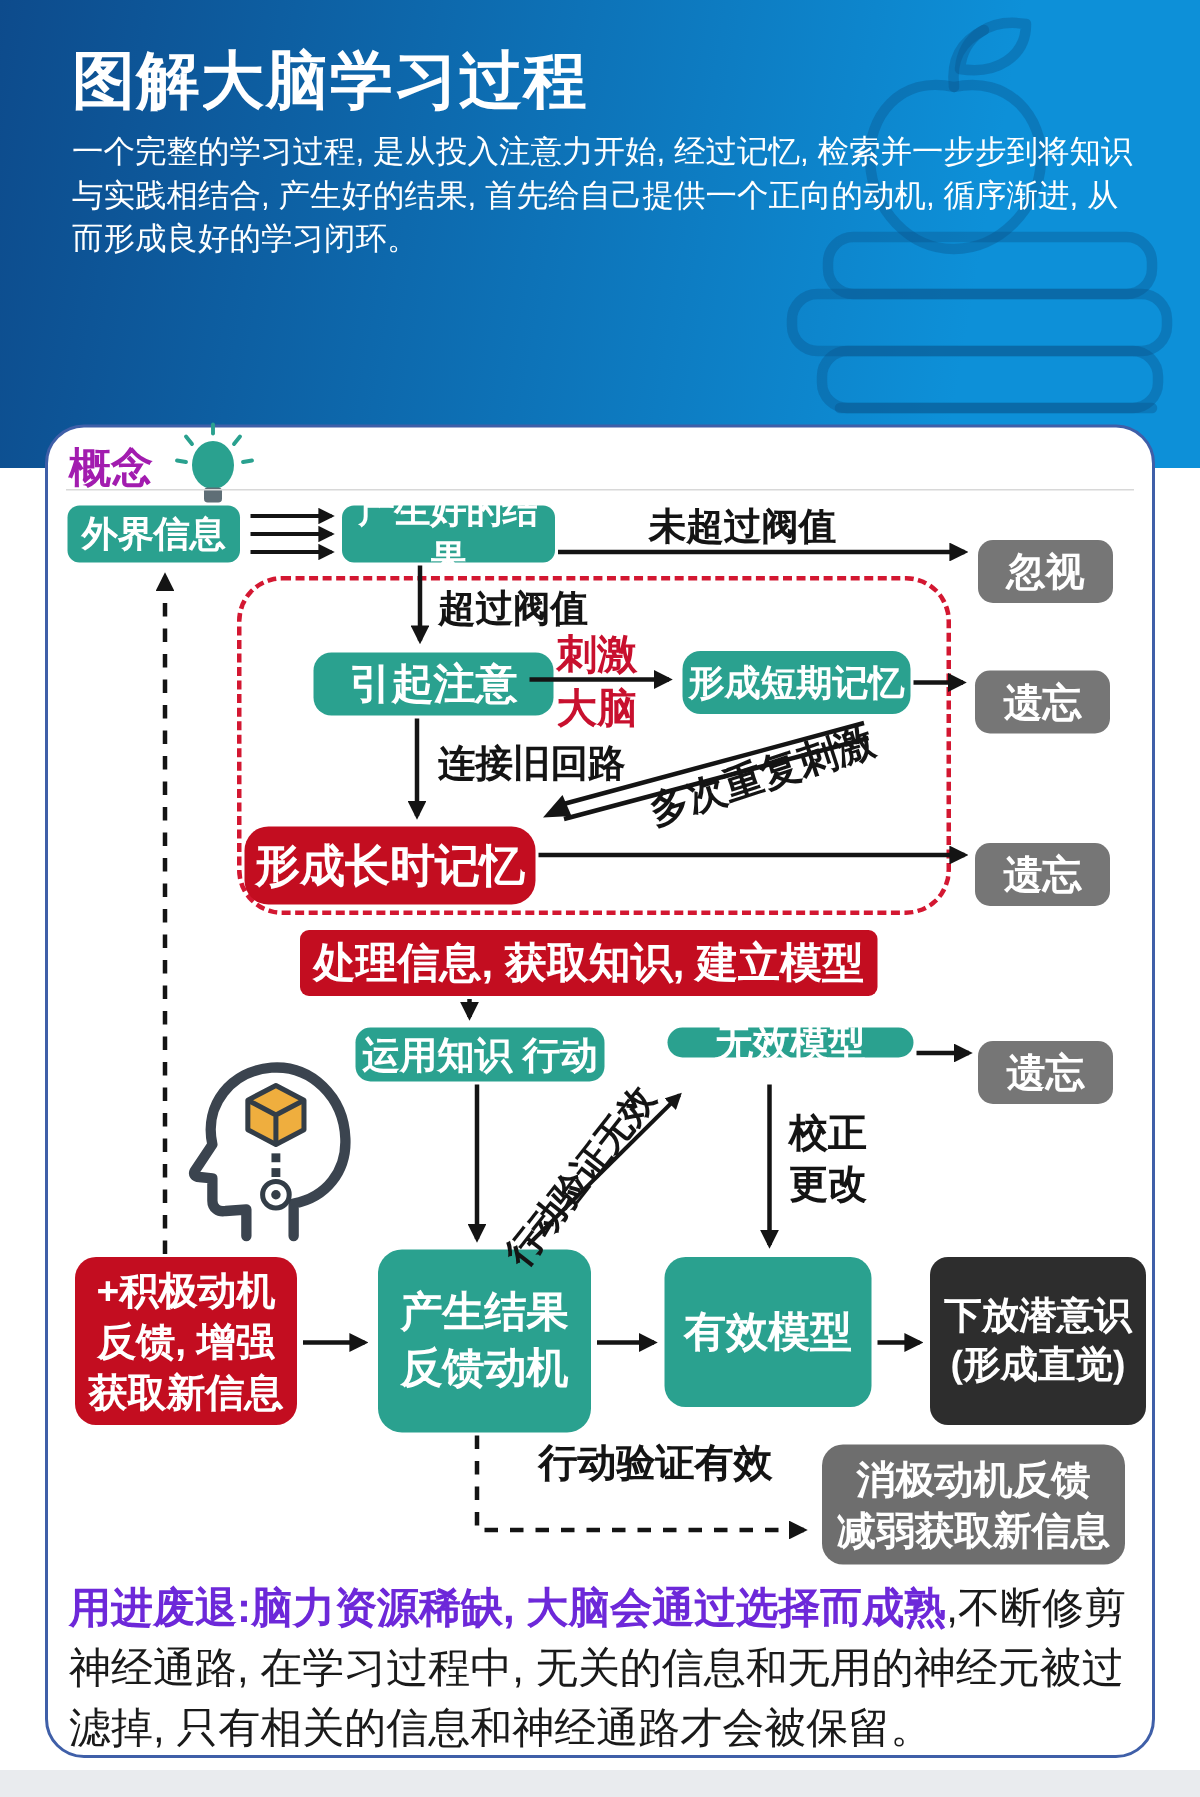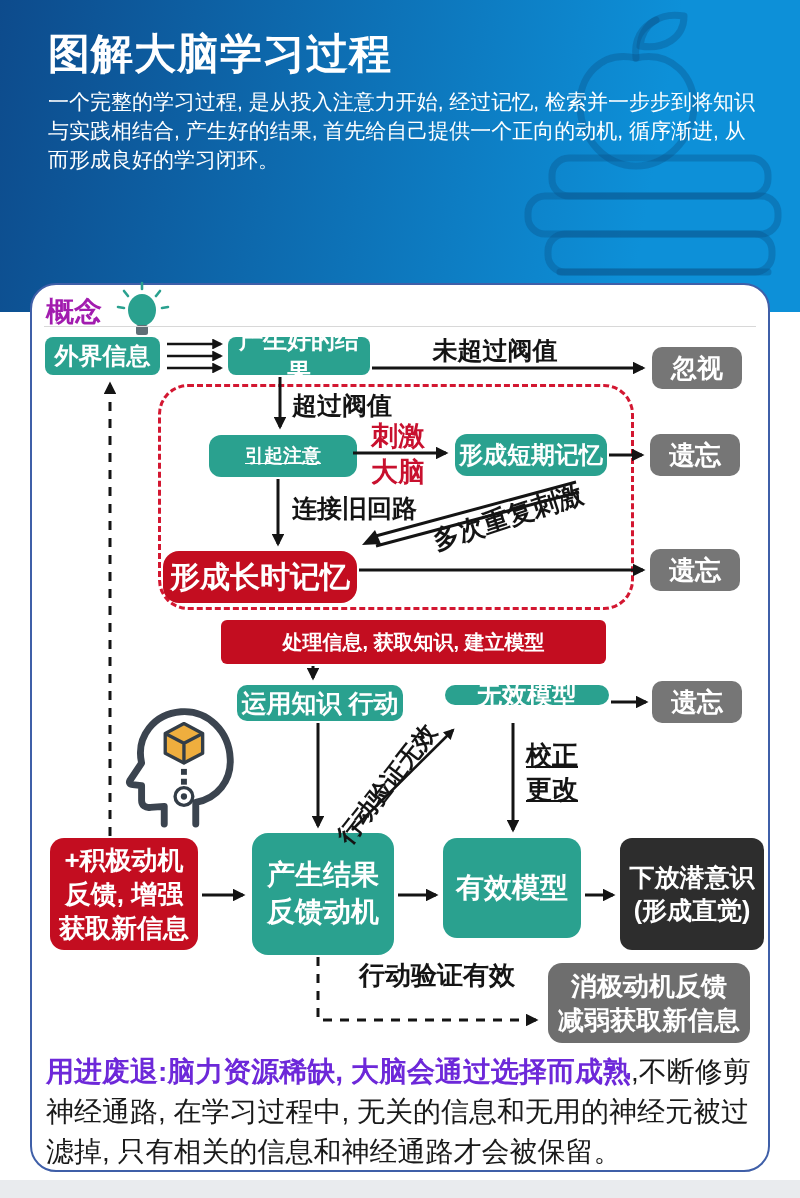--- a/index.html
+++ b/index.html
@@ -18,21 +18,21 @@
         background:#ffffff;border:2px solid #3f5fa8;border-radius:26px;box-sizing:border-box;}
   .bottom-strip{position:absolute;left:0;top:1180px;width:800px;height:18px;background:#e9ebee;}
   .concept{position:absolute;left:46px;top:293px;font-size:28px;font-weight:bold;color:#a21caf;}
   .divider{position:absolute;left:44px;top:326px;width:712px;height:1px;background:#d8d8d8;}
   
   .nd{position:absolute;display:flex;align-items:center;justify-content:center;
       color:#ffffff;font-weight:bold;text-align:center;box-sizing:border-box;}
   .col{flex-direction:column;}
   .teal{background:#2aa18f;}
   .red{background:#c30d20;}
-  .gray{background:#767676;}
+  .gray{background:#767676;margin-top:13px;}
   .gray2{background:#6e6e6e;}
   .dark{background:#2d2d2d;}
   .ln{display:block;line-height:1.32;}
   
   .lbl{position:absolute;color:#141414;font-weight:bold;text-align:center;}
   .lbl-left{text-align:left;}
   .redtxt{color:#c8102e;}
   .dashed-red-box{position:absolute;left:158px;top:384px;width:476px;height:226px;
                   border:3px dashed #d31731;border-radius:30px;box-sizing:border-box;}
   .arrows{position:absolute;left:0;top:0;pointer-events:none;}
@@ -78,28 +78,28 @@
     <rect x="22" y="44" width="12" height="10" rx="2.5" fill="#5f6e76"></rect>
   </svg>
   <div class="divider"></div>
 
   <div class="dashed-red-box"></div>
 
   <div class="nd teal" style="left:45px;top:337px;width:115px;height:38px;font-size:24px;border-radius:8px;">外界信息</div>
   <div class="nd teal" style="left:228px;top:337px;width:142px;height:38px;font-size:24px;border-radius:8px;">产生好的结果</div>
   <div class="nd gray" style="left:652px;top:347px;width:90px;height:42px;font-size:26px;border-radius:10px;">忽视</div>
 
-  <div class="nd teal" style="left:209px;top:435px;width:148px;height:42px;font-size:19px;border-radius:12px;text-decoration:underline;">引起注意</div>
+  <div class="nd teal" style="left:209px;top:435px;width:160px;height:42px;font-size:28px;border-radius:12px;">引起注意</div>
   <div class="nd teal" style="left:455px;top:434px;width:152px;height:42px;font-size:24px;border-radius:12px;">形成短期记忆</div>
   <div class="nd gray" style="left:650px;top:434px;width:90px;height:42px;font-size:26px;border-radius:10px;">遗忘</div>
 
   <div class="nd red" style="left:163px;top:551px;width:194px;height:52px;font-size:30px;border-radius:16px;">形成长时记忆</div>
   <div class="nd gray" style="left:650px;top:549px;width:90px;height:42px;font-size:26px;border-radius:10px;">遗忘</div>
 
-  <div class="nd red" style="left:221px;top:620px;width:385px;height:44px;font-size:20px;border-radius:6px;">处理信息, 获取知识, 建立模型</div>
+  <div class="nd red" style="left:200px;top:620px;width:385px;height:44px;font-size:28px;border-radius:6px;">处理信息, 获取知识, 建立模型</div>
 
   <div class="nd teal" style="left:237px;top:685px;width:166px;height:36px;font-size:25px;border-radius:10px;">运用知识 行动</div>
   <div class="nd teal" style="left:445px;top:685px;width:164px;height:20px;font-size:25px;border-radius:10px;">无效模型</div>
   <div class="nd gray" style="left:652px;top:681px;width:90px;height:42px;font-size:26px;border-radius:10px;">遗忘</div>
 
   <div class="nd red col" style="left:50px;top:838px;width:148px;height:112px;font-size:26px;border-radius:14px;">
     <span class="ln">+积极动机</span>
     <span class="ln">反馈, 增强</span>
     <span class="ln">获取新信息</span>
   </div>
@@ -161,21 +161,21 @@
 
   <div class="lbl" style="left:425px;top:334px;width:140px;font-size:25px;">未超过阀值</div>
   <div class="lbl lbl-left" style="left:292px;top:389px;width:160px;font-size:25px;">超过阀值</div>
   <div class="lbl redtxt" style="left:358px;top:419px;width:80px;font-size:27px;line-height:37px;">
     <span class="ln">刺激</span>
     <span class="ln">大脑</span>
   </div>
   <div class="lbl lbl-left" style="left:292px;top:492px;width:170px;font-size:25px;">连接旧回路</div>
   <div class="lbl" style="left:418px;top:500px;width:180px;font-size:26px;transform:rotate(-18deg);">多次重复刺激</div>
   <div class="lbl" style="left:302px;top:768px;width:170px;font-size:24px;transform:rotate(-52deg);">行动验证无效</div>
-  <div class="lbl lbl-left" style="left:526px;top:738px;width:70px;font-size:26px;line-height:35px;text-decoration:underline;">
+  <div class="lbl lbl-left" style="left:526px;top:738px;width:70px;font-size:26px;line-height:35px;">
     <span class="ln">校正</span>
     <span class="ln">更改</span>
   </div>
   <div class="lbl" style="left:352px;top:958px;width:170px;font-size:26px;">行动验证有效</div>
 
   <div class="footer">
     <span class="fh">用进废退:脑力资源稀缺, 大脑会通过选择而成熟</span><span>,不断修剪神经通路, 在学习过程中, 无关的信息和无用的神经元被过滤掉, 只有相关的信息和神经通路才会被保留。</span>
   </div>
 
 </div>

